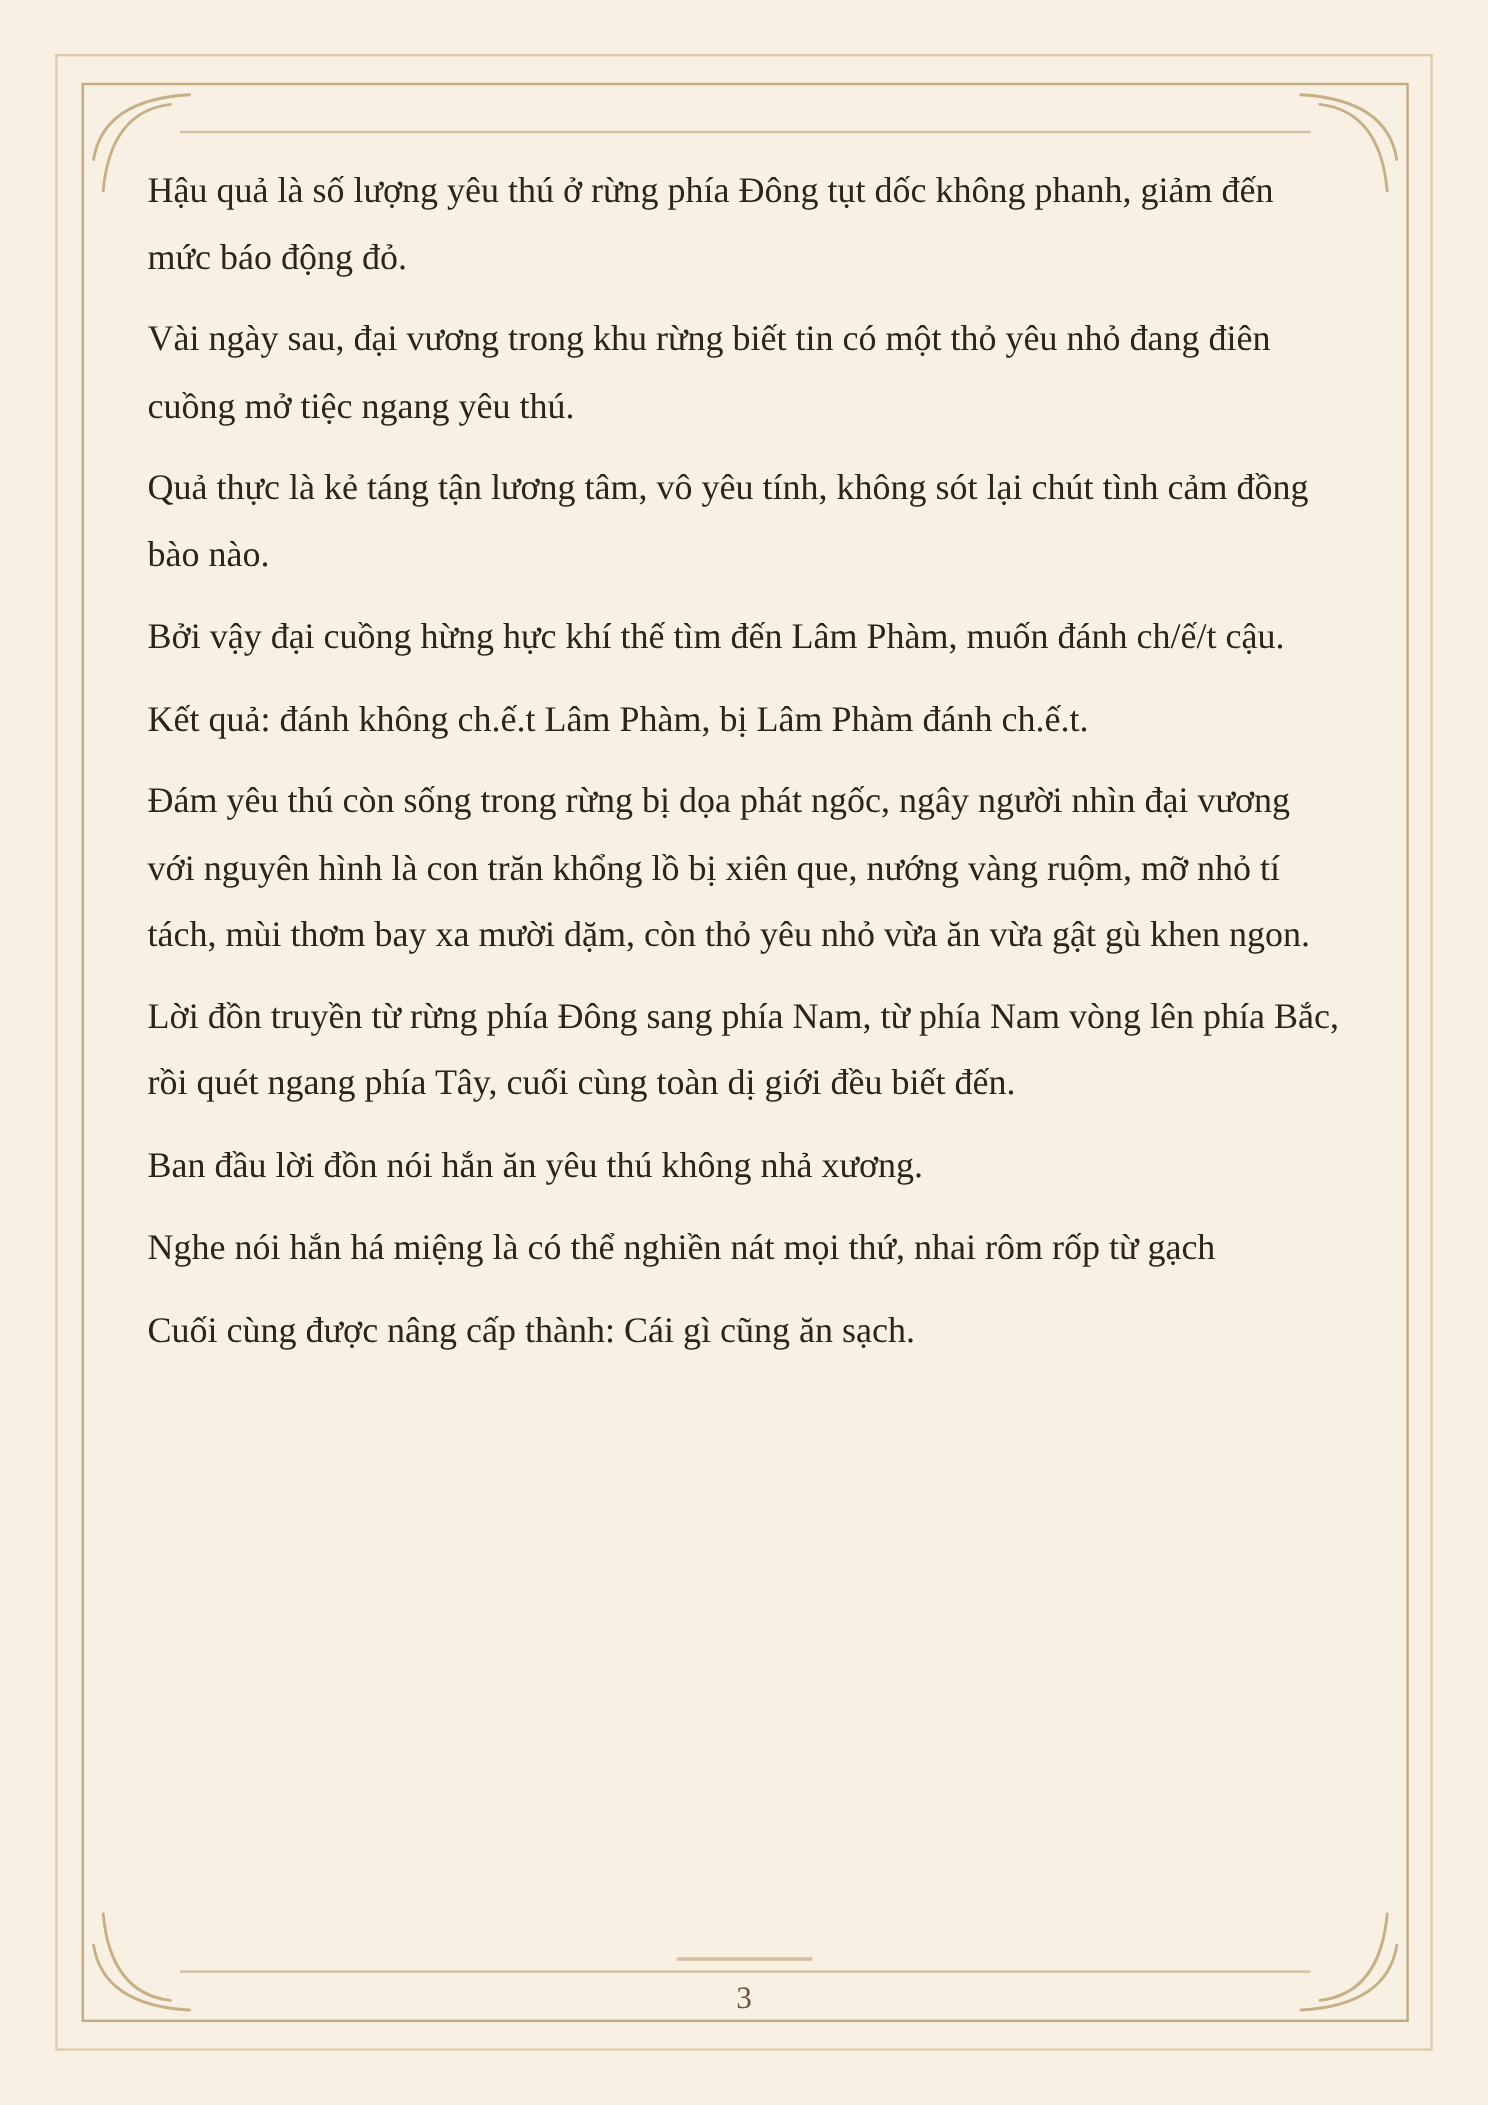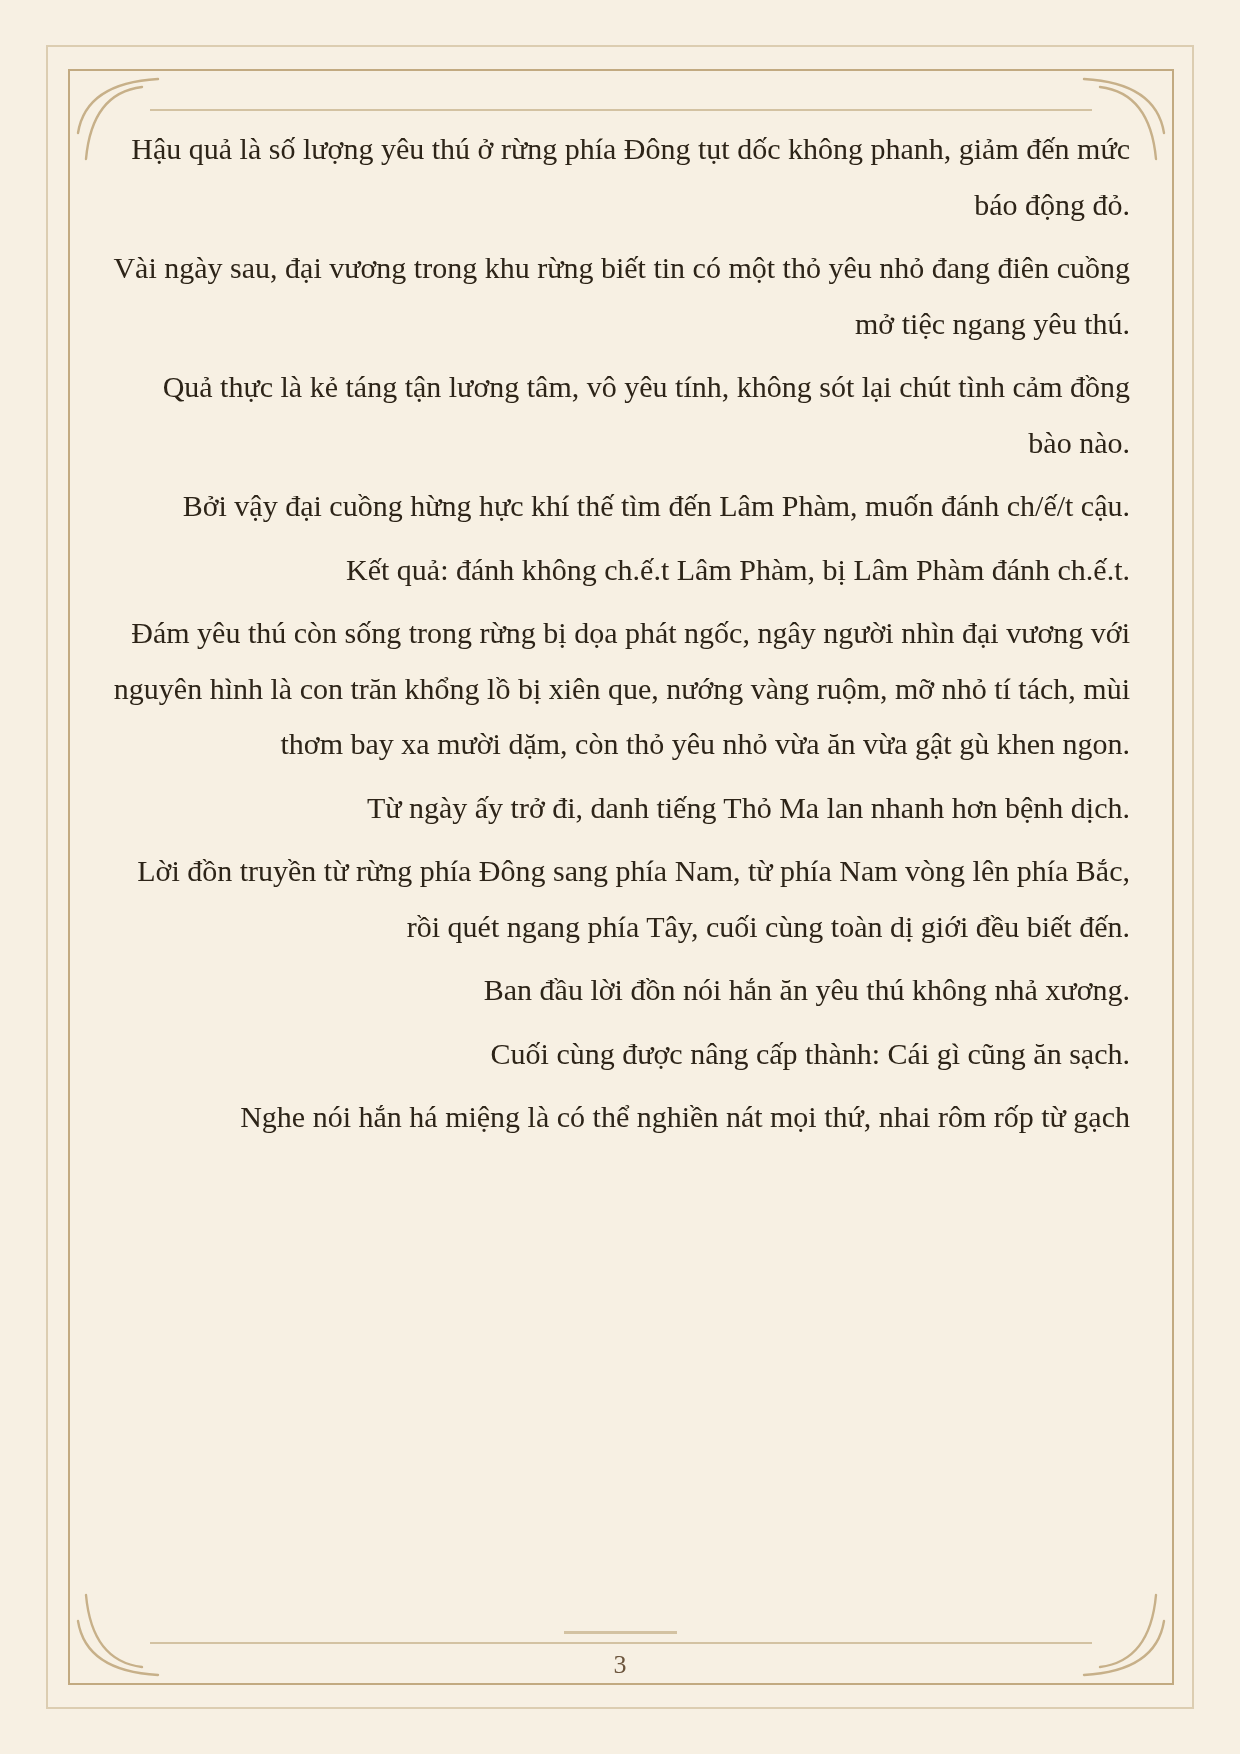--- a/index.html
+++ b/index.html
@@ -61,23 +61,22 @@
     position: absolute;
     left: 110px;
     top: 118px;
     width: 1023px;
     font-size: 30px;
     line-height: 55.5px;
     color: #2d2418;
     text-align: left;
   }
   .content p {
-    margin: 3px;
+    margin: 13px;
     padding: 0;
-    text-align: right;
   }
   .content p + p {
     margin-top: 8px;
   }
 </style>
 </head>
 <body>
 
 <div class="page">
 
@@ -112,24 +111,23 @@
 
   <div class="rule header-rule"></div>
 
   <div class="content">
     <p>Hậu quả là số lượng yêu thú ở rừng phía Đông tụt dốc không phanh, giảm đến mức báo động đỏ.</p>
     <p>Vài ngày sau, đại vương trong khu rừng biết tin có một thỏ yêu nhỏ đang điên cuồng mở tiệc ngang yêu thú.</p>
     <p>Quả thực là kẻ táng tận lương tâm, vô yêu tính, không sót lại chút tình cảm đồng bào nào.</p>
     <p>Bởi vậy đại cuồng hừng hực khí thế tìm đến Lâm Phàm, muốn đánh ch/ế/t cậu.</p>
     <p>Kết quả: đánh không ch.ế.t Lâm Phàm, bị Lâm Phàm đánh ch.ế.t.</p>
     <p>Đám yêu thú còn sống trong rừng bị dọa phát ngốc, ngây người nhìn đại vương với nguyên hình là con trăn khổng lồ bị xiên que, nướng vàng ruộm, mỡ nhỏ tí tách, mùi thơm bay xa mười dặm, còn thỏ yêu nhỏ vừa ăn vừa gật gù khen ngon.</p>
-    <p>Từ ngày ấy trở đi, danh tiếng Thỏ Ma lan nhanh hơn bệnh dịch.</p>
     <p>Lời đồn truyền từ rừng phía Đông sang phía Nam, từ phía Nam vòng lên phía Bắc, rồi quét ngang phía Tây, cuối cùng toàn dị giới đều biết đến.</p>
     <p>Ban đầu lời đồn nói hắn ăn yêu thú không nhả xương.</p>
+    <p>Nghe nói hắn há miệng là có thể nghiền nát mọi thứ, nhai rôm rốp từ gạch</p>
     <p>Cuối cùng được nâng cấp thành: Cái gì cũng ăn sạch.</p>
-    <p>Nghe nói hắn há miệng là có thể nghiền nát mọi thứ, nhai rôm rốp từ gạch</p>
   </div>
 
   <div class="rule footer-accent-rule"></div>
   <div class="rule footer-rule"></div>
   <div class="page-number">3</div>
 
 </div>
 
 </body></html>

